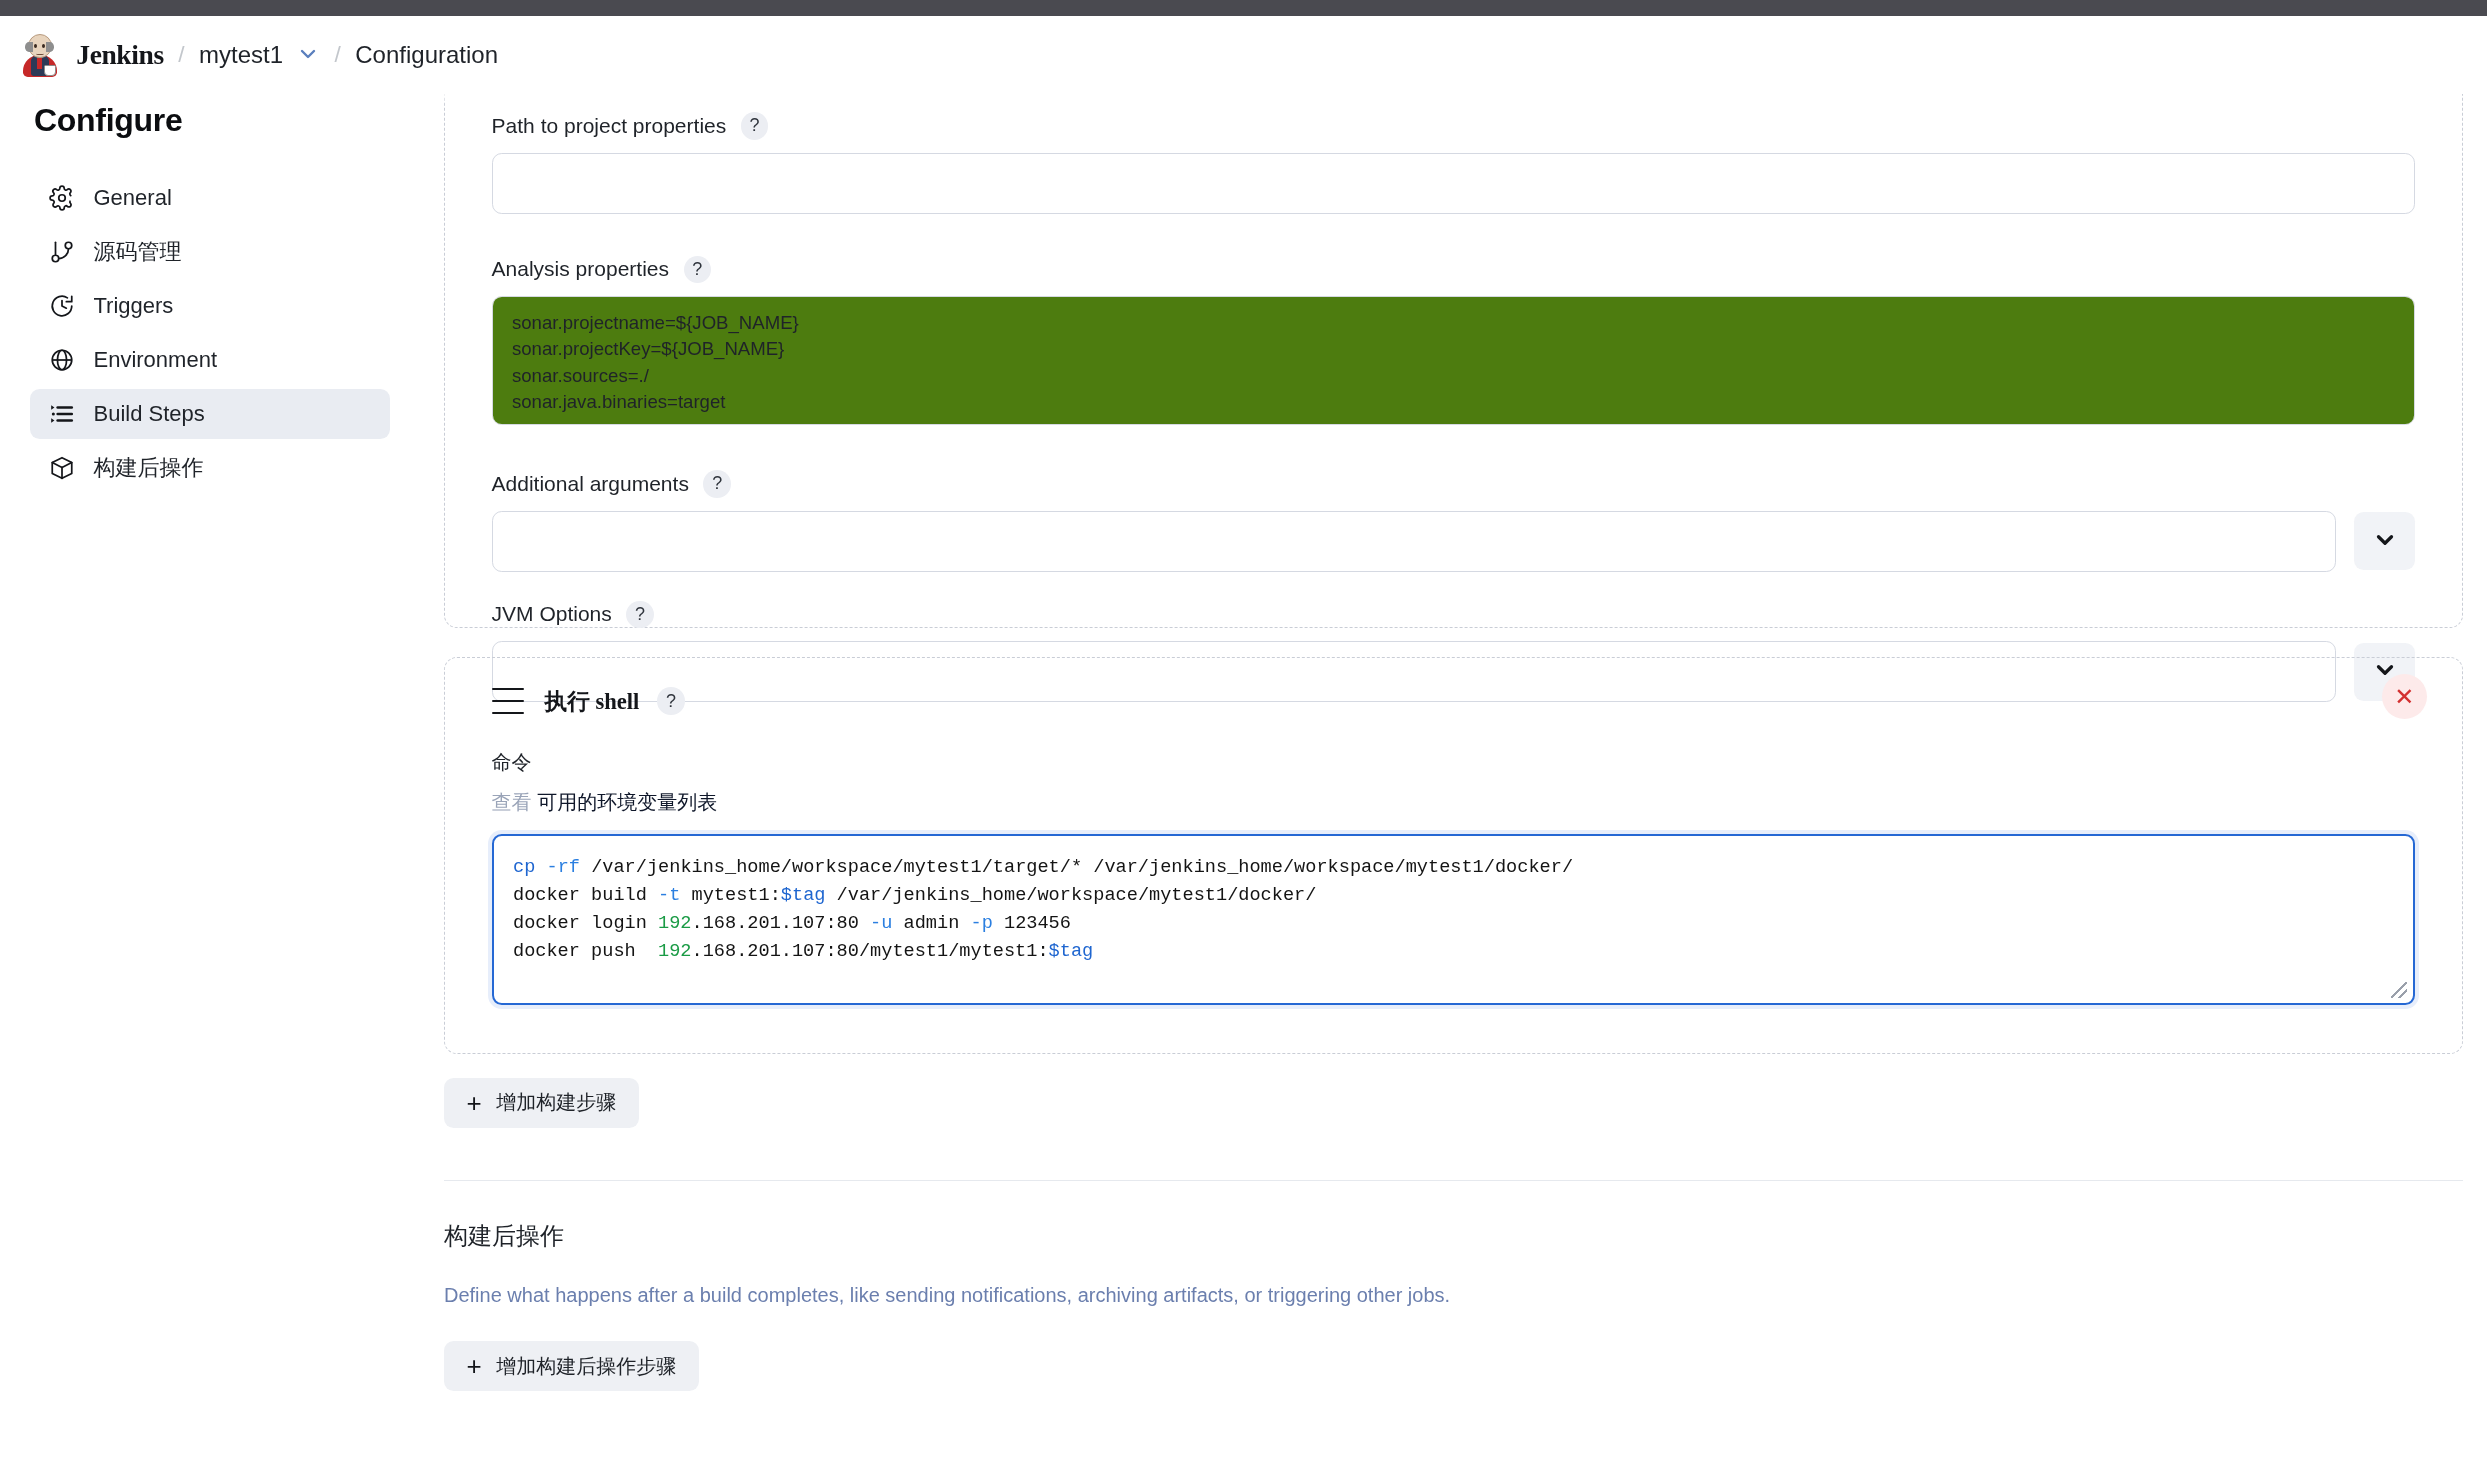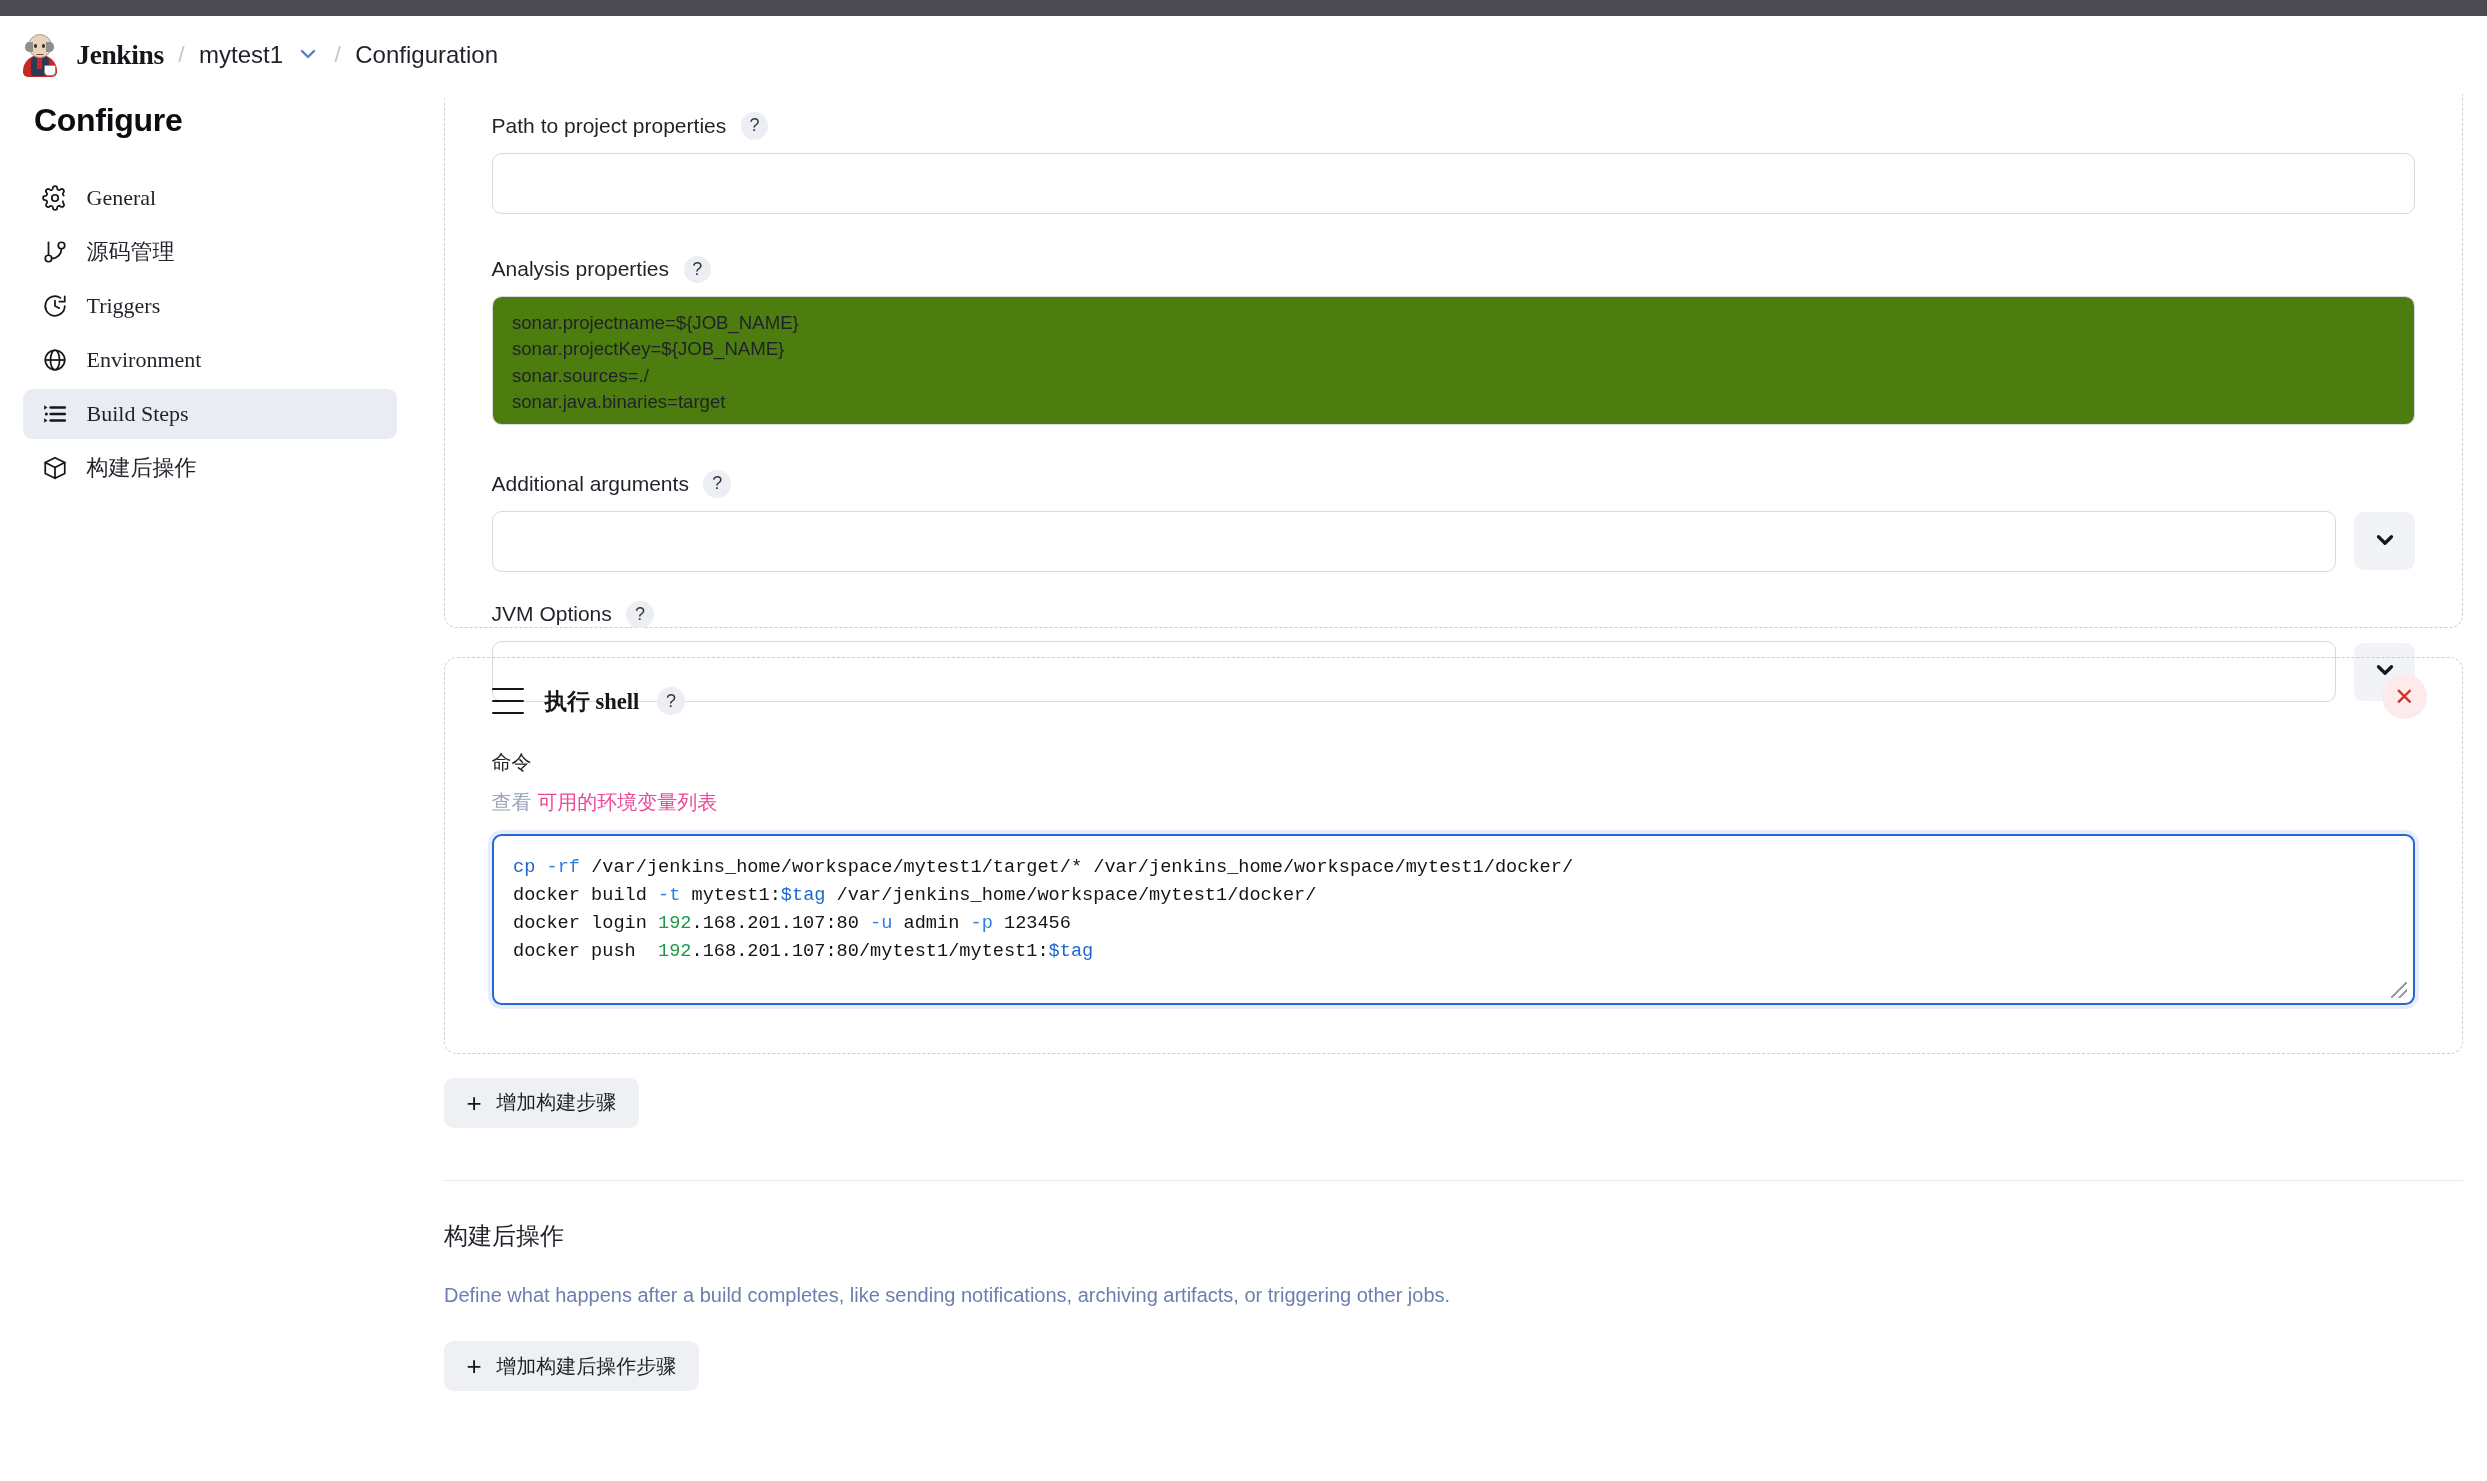--- a/index.html
+++ b/index.html
@@ -63,21 +63,21 @@
 
   
   .sidebar {
     position:absolute; top:94px; left:0; width:420px; height:1387px;
     background:#ffffff; padding-top:8px;
   }
   .page-heading {
     font-size:32px; font-weight:700; color:#0b0d10;
     margin:0 0 34px 34px; letter-spacing:-0.3px;
   }
-  .nav-list { list-style:none; margin:5px; padding:0 18px;font-family:Liberation Serif, serif; }
+  .nav-list { list-style:none; margin:12px; padding:0 18px; }
   .nav-item {
     display:flex; align-items:center; gap:18px;
     height:50px; padding:0 18px; margin-bottom:4px;
     border-radius:9.7px; cursor:pointer;
     font-size:22px; color:#1f2329;
   }
   .nav-item.active { background:#e9ecf2; }
   .nav-icon { width:27.5px; height:27.5px; flex:0 0 auto; display:flex; align-items:center; justify-content:center; }
   .nav-icon svg { width:26px; height:26px; stroke:#14161a; fill:none; stroke-width:1.6; }
 
@@ -144,21 +144,21 @@
     position:absolute; right:11.3px; top:-11.3px;
     width:45px; height:45px; border-radius:50%;
     background:#fdeaea; color:#d33030;
     display:flex; align-items:center; justify-content:center;
     font-size:24px; cursor:pointer; border:none;
   }
 
   .cmd-label { padding:0 22.6px; font-size:20px; color:#1f2329; margin-top:32px; }
   .env-line { padding:0 22.6px; margin-top:13px; font-size:20px; }
   .env-line .muted { color:#9aa4b8; }
-  .env-line a { color:#ec4899; text-decoration:none; cursor:pointer; }
+  .env-line a { color:#0f172a; text-decoration:none; cursor:pointer; }
 
   .code-wrap { padding:0 22.6px; margin-top:18px; }
   .code-box {
     border:2.4px solid #2568d4; border-radius:9.7px;
     box-shadow:0 0 0 4px rgba(56,118,220,0.12);
     background:#ffffff;
     height:171px; position:relative; overflow:hidden;
     padding:18px 19.4px 0 19.4px;
   }
   .code-line {

